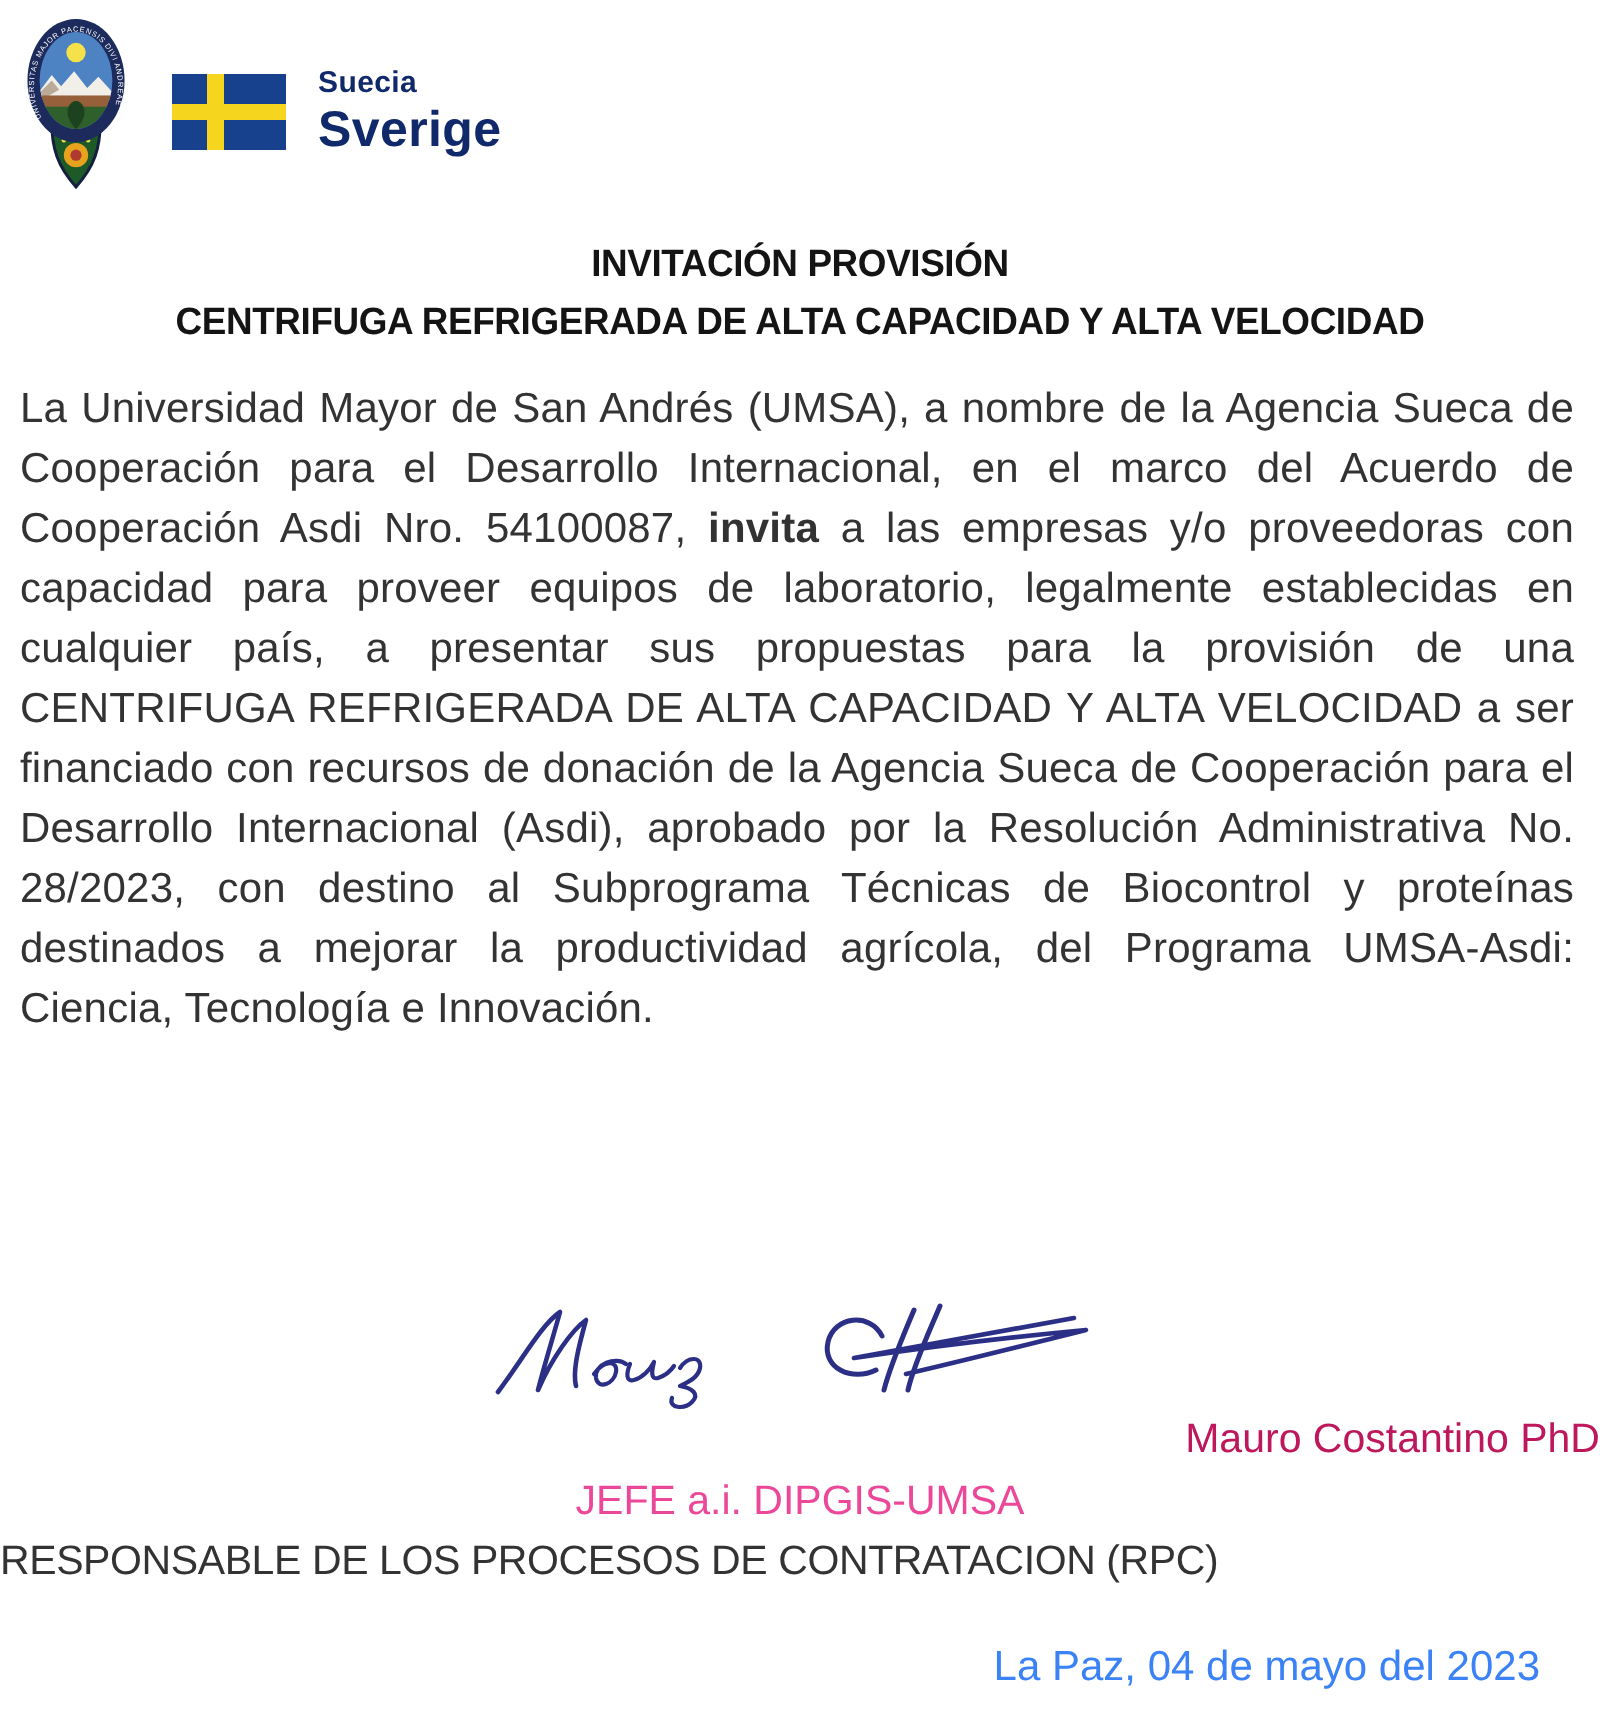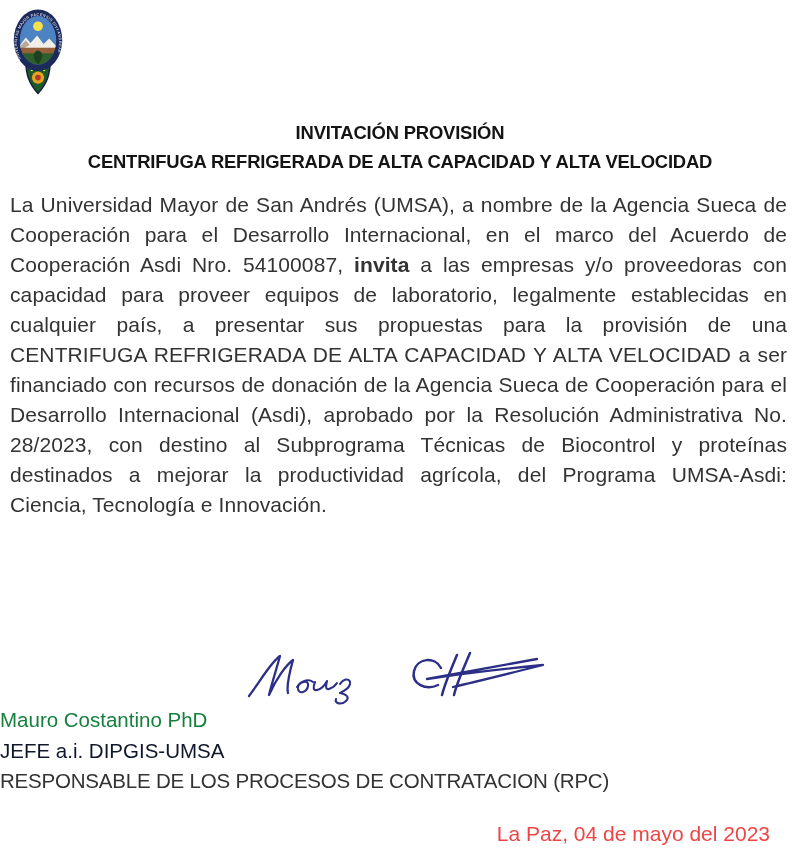--- a/index.html
+++ b/index.html
@@ -24,25 +24,25 @@
   .title-block { position: absolute; top: 118px; left: 0; width: 100%; text-align: center; color: #141414; }
   .title-line { font-weight: bold; font-size: 19px; letter-spacing: -0.2px; line-height: 29px; transform: scaleX(0.97); }
   
   .body-text { position: absolute; left: 10px; right: 13px; text-align: justify; font-size: 21px; line-height: 30px; color: #333333; letter-spacing: 0.1px; }
   .p1 { top: 190px; }
   .p2 { top: 558px; }
   .bold { font-weight: bold; }
   
   .signature-area { position: absolute; top: 648px; left: 0; width: 100%; text-align: center; }
   .signature-svg { width: 310px; height: 58px; display: inline-block; }
-  .sig-name  { position: absolute; top: 708px; left: 0; width: 100%; text-align: left; font-size: 20.5px; color: #15803d; }
-  .sig-role1 { position: absolute; top: 739px; left: 0; width: 100%; font-size: 20.5px; color: #0f172a; }
+  .sig-name  { position: absolute; top: 708px; left: 0; width: 100%; text-align: right; font-size: 20.5px; color: #be185d; }
+  .sig-role1 { position: absolute; top: 739px; left: 0; width: 100%; text-align: center; font-size: 20.5px; color: #ec4899; }
   .sig-role2 { position: absolute; top: 769px; left: 0; width: 100%; text-align: left; font-size: 20.5px; color: #333333; letter-spacing: -0.2px; }
   
-  .date-line { position: absolute; top: 822px; right: 30px; font-size: 21px; color: #ef4444; }
+  .date-line { position: absolute; top: 822px; right: 30px; font-size: 21px; color: #3b82f6; }
 </style>
 </head>
 <body>
 
 <div class="page">
 
   <div class="header">
 
     <svg class="seal-svg" viewBox="0 0 60 95" aria-hidden="true">
 
@@ -66,20 +66,31 @@
         <rect x="8" y="50" width="44" height="14" fill="#2f5f2b"></rect>
         <path d="M26,50 C28,46 32,46 34,50 C36,55 32,60 30,62 C28,60 24,55 26,50 Z" fill="#1d4220"></path>
       </g>
 
       <path id="sealRingPath" d="M 11.5,56 A 22.5,29.5 0 1 1 48.5,56" fill="none"></path>
       <text font-size="4" letter-spacing="0.45" font-family="Liberation Sans, sans-serif" fill="#ffffff">
         <textPath href="#sealRingPath">UNIVERSITAS MAJOR PACENSIS DIVI ANDREAE</textPath>
       </text>
     </svg>
 
+    <div class="sweden-block">
+      <svg class="flag-svg" viewBox="0 0 57 38" aria-hidden="true">
+        <rect x="0" y="0" width="57" height="38" fill="#17418c"></rect>
+        <rect x="17.5" y="0" width="8.5" height="38" fill="#f6d51f"></rect>
+        <rect x="0" y="15" width="57" height="8" fill="#f6d51f"></rect>
+      </svg>
+      <div class="sweden-labels">
+        <div class="sweden-es">Suecia</div>
+        <div class="sweden-sv">Sverige</div>
+      </div>
+    </div>
   </div>
 
   <div class="title-block">
     <div class="title-line">INVITACIÓN PROVISIÓN</div>
     <div class="title-line">CENTRIFUGA REFRIGERADA DE ALTA CAPACIDAD Y ALTA VELOCIDAD</div>
   </div>
 
   <div class="body-text p1"><span>La Universidad Mayor de San Andrés (UMSA), a nombre de la Agencia Sueca de Cooperación para el Desarrollo Internacional, en el marco del Acuerdo de Cooperación Asdi Nro. 54100087, </span><span class="bold">invita</span><span> a las empresas y/o proveedoras con capacidad para proveer equipos de laboratorio, legalmente establecidas en cualquier país, a presentar sus propuestas para la provisión de una CENTRIFUGA REFRIGERADA DE ALTA CAPACIDAD Y ALTA VELOCIDAD a ser financiado con recursos de donación de la Agencia Sueca de Cooperación para el Desarrollo Internacional (Asdi), aprobado por la Resolución Administrativa No. 28/2023, con destino al Subprograma Técnicas de Biocontrol y proteínas destinados a mejorar la productividad agrícola, del Programa UMSA-Asdi: Ciencia, Tecnología e Innovación.</span></div>
 
 

